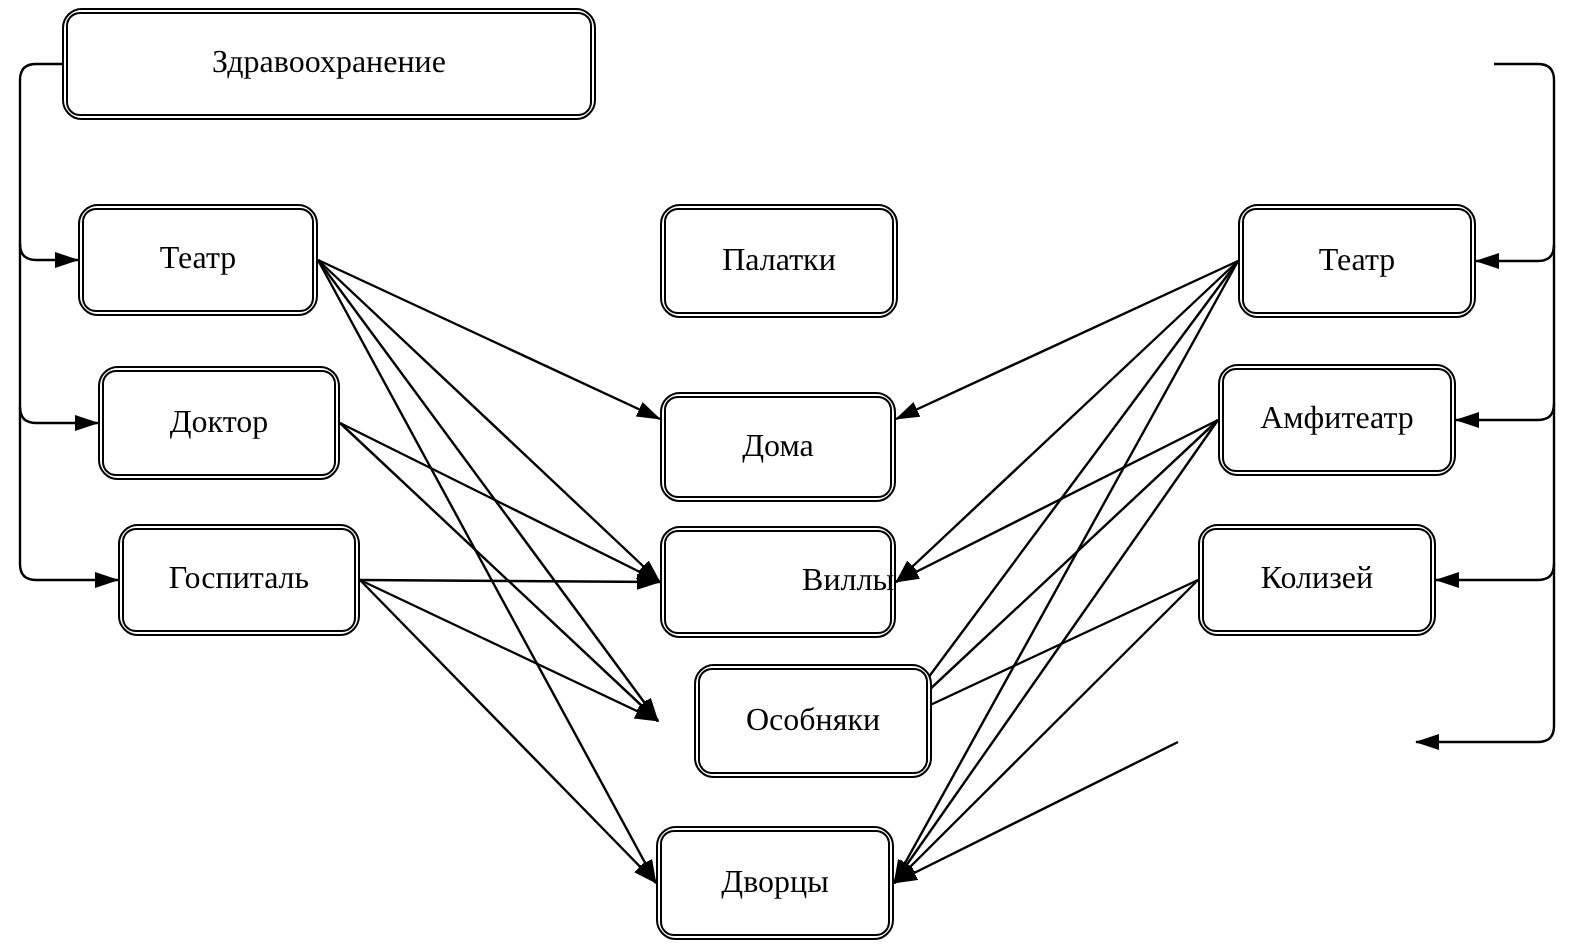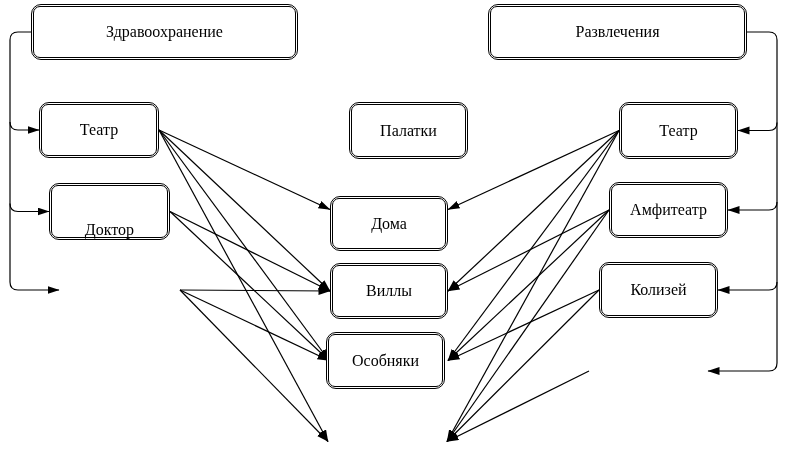--- a/index.html
+++ b/index.html
@@ -70,42 +70,45 @@
       <path d="M 747 32 L 769 32 Q 777 32 777 40 L 777 363" class="edge"></path>
       <path d="M 777 122.5 Q 777 130.5 769 130.5 L 738 130.5" class="edge" marker-end="url(#arrow)"></path>
       <path d="M 777 202 Q 777 210 769 210 L 728 210" class="edge" marker-end="url(#arrow)"></path>
       <path d="M 777 282 Q 777 290 769 290 L 718 290" class="edge" marker-end="url(#arrow)"></path>
       <path d="M 777 363 Q 777 371 769 371 L 708 371" class="edge" marker-end="url(#arrow)"></path>
     </svg>
 
   <div class="node" style="left: 31px; top: 4px; width: 267px; height: 56px;">
     <span>Здравоохранение</span>
   </div>
-  <div class="node" style="left: 488px; top: 4px; width: 259px; height: 56px;">
-    <span>Развлечения</span>
-  </div>
 
   <div class="node" style="left: 39px; top: 102px; width: 120px; height: 56px;">
     <span>Театр</span>
   </div>
-  <div class="node" style="left: 49px; top: 183px; width: 121px; height: 57px; align-items: flex-end;">
+  <div class="node" style="left: 49px; top: 183px; width: 121px; height: 57px;">
     <span>Доктор</span>
   </div>
+  <div class="node" style="left: 59px; top: 262px; width: 121px; height: 56px;">
+    <span>Госпиталь</span>
+  </div>
 
-  <div class="node" style="left: 349px; top: 102px; width: 119px; height: 57px;">
+  <div class="node" style="left: 330px; top: 102px; width: 119px; height: 57px;">
     <span>Палатки</span>
   </div>
   <div class="node" style="left: 330px; top: 196px; width: 118px; height: 55px;">
     <span>Дома</span>
   </div>
-  <div class="node" style="left: 330px; top: 263px; width: 118px; height: 56px;">
+  <div class="node" style="left: 330px; top: 263px; width: 118px; height: 56px; justify-content: flex-end;">
     <span>Виллы</span>
   </div>
-  <div class="node" style="left: 326px; top: 332px; width: 119px; height: 57px;">
+  <div class="node" style="left: 347px; top: 332px; width: 119px; height: 57px;">
     <span>Особняки</span>
+  </div>
+  <div class="node" style="left: 328px; top: 413px; width: 119px; height: 57px;">
+    <span>Дворцы</span>
   </div>
 
   <div class="node" style="left: 619px; top: 102px; width: 119px; height: 57px; text-align: center;">
     <span>Театр</span>
   </div>
   <div class="node" style="left: 599px; top: 262px; width: 119px; height: 56px;">
     <span>Колизей</span>
   </div>
   <div class="node" style="left: 609px; top: 182px; width: 119px; height: 56px;">
     <span>Амфитеатр</span>

